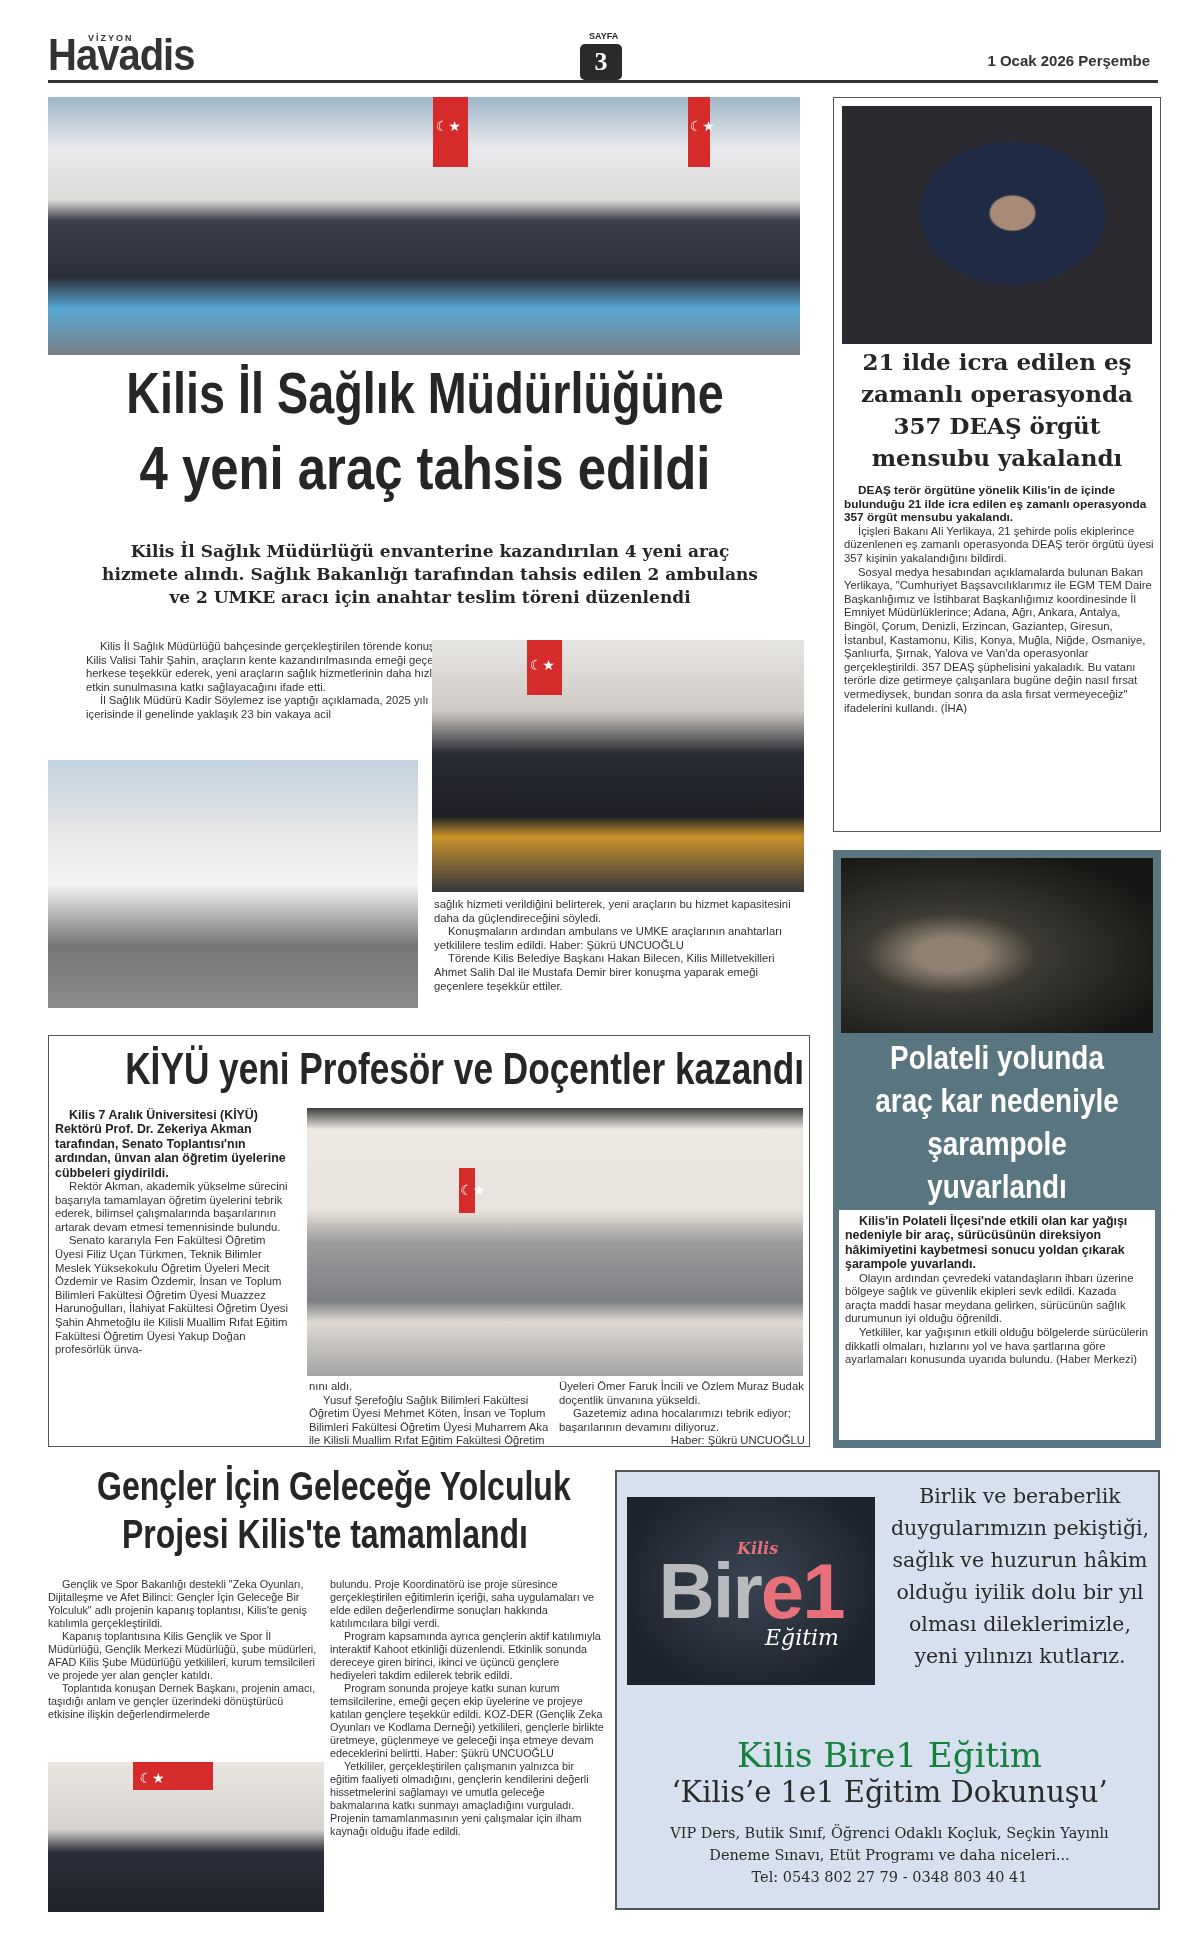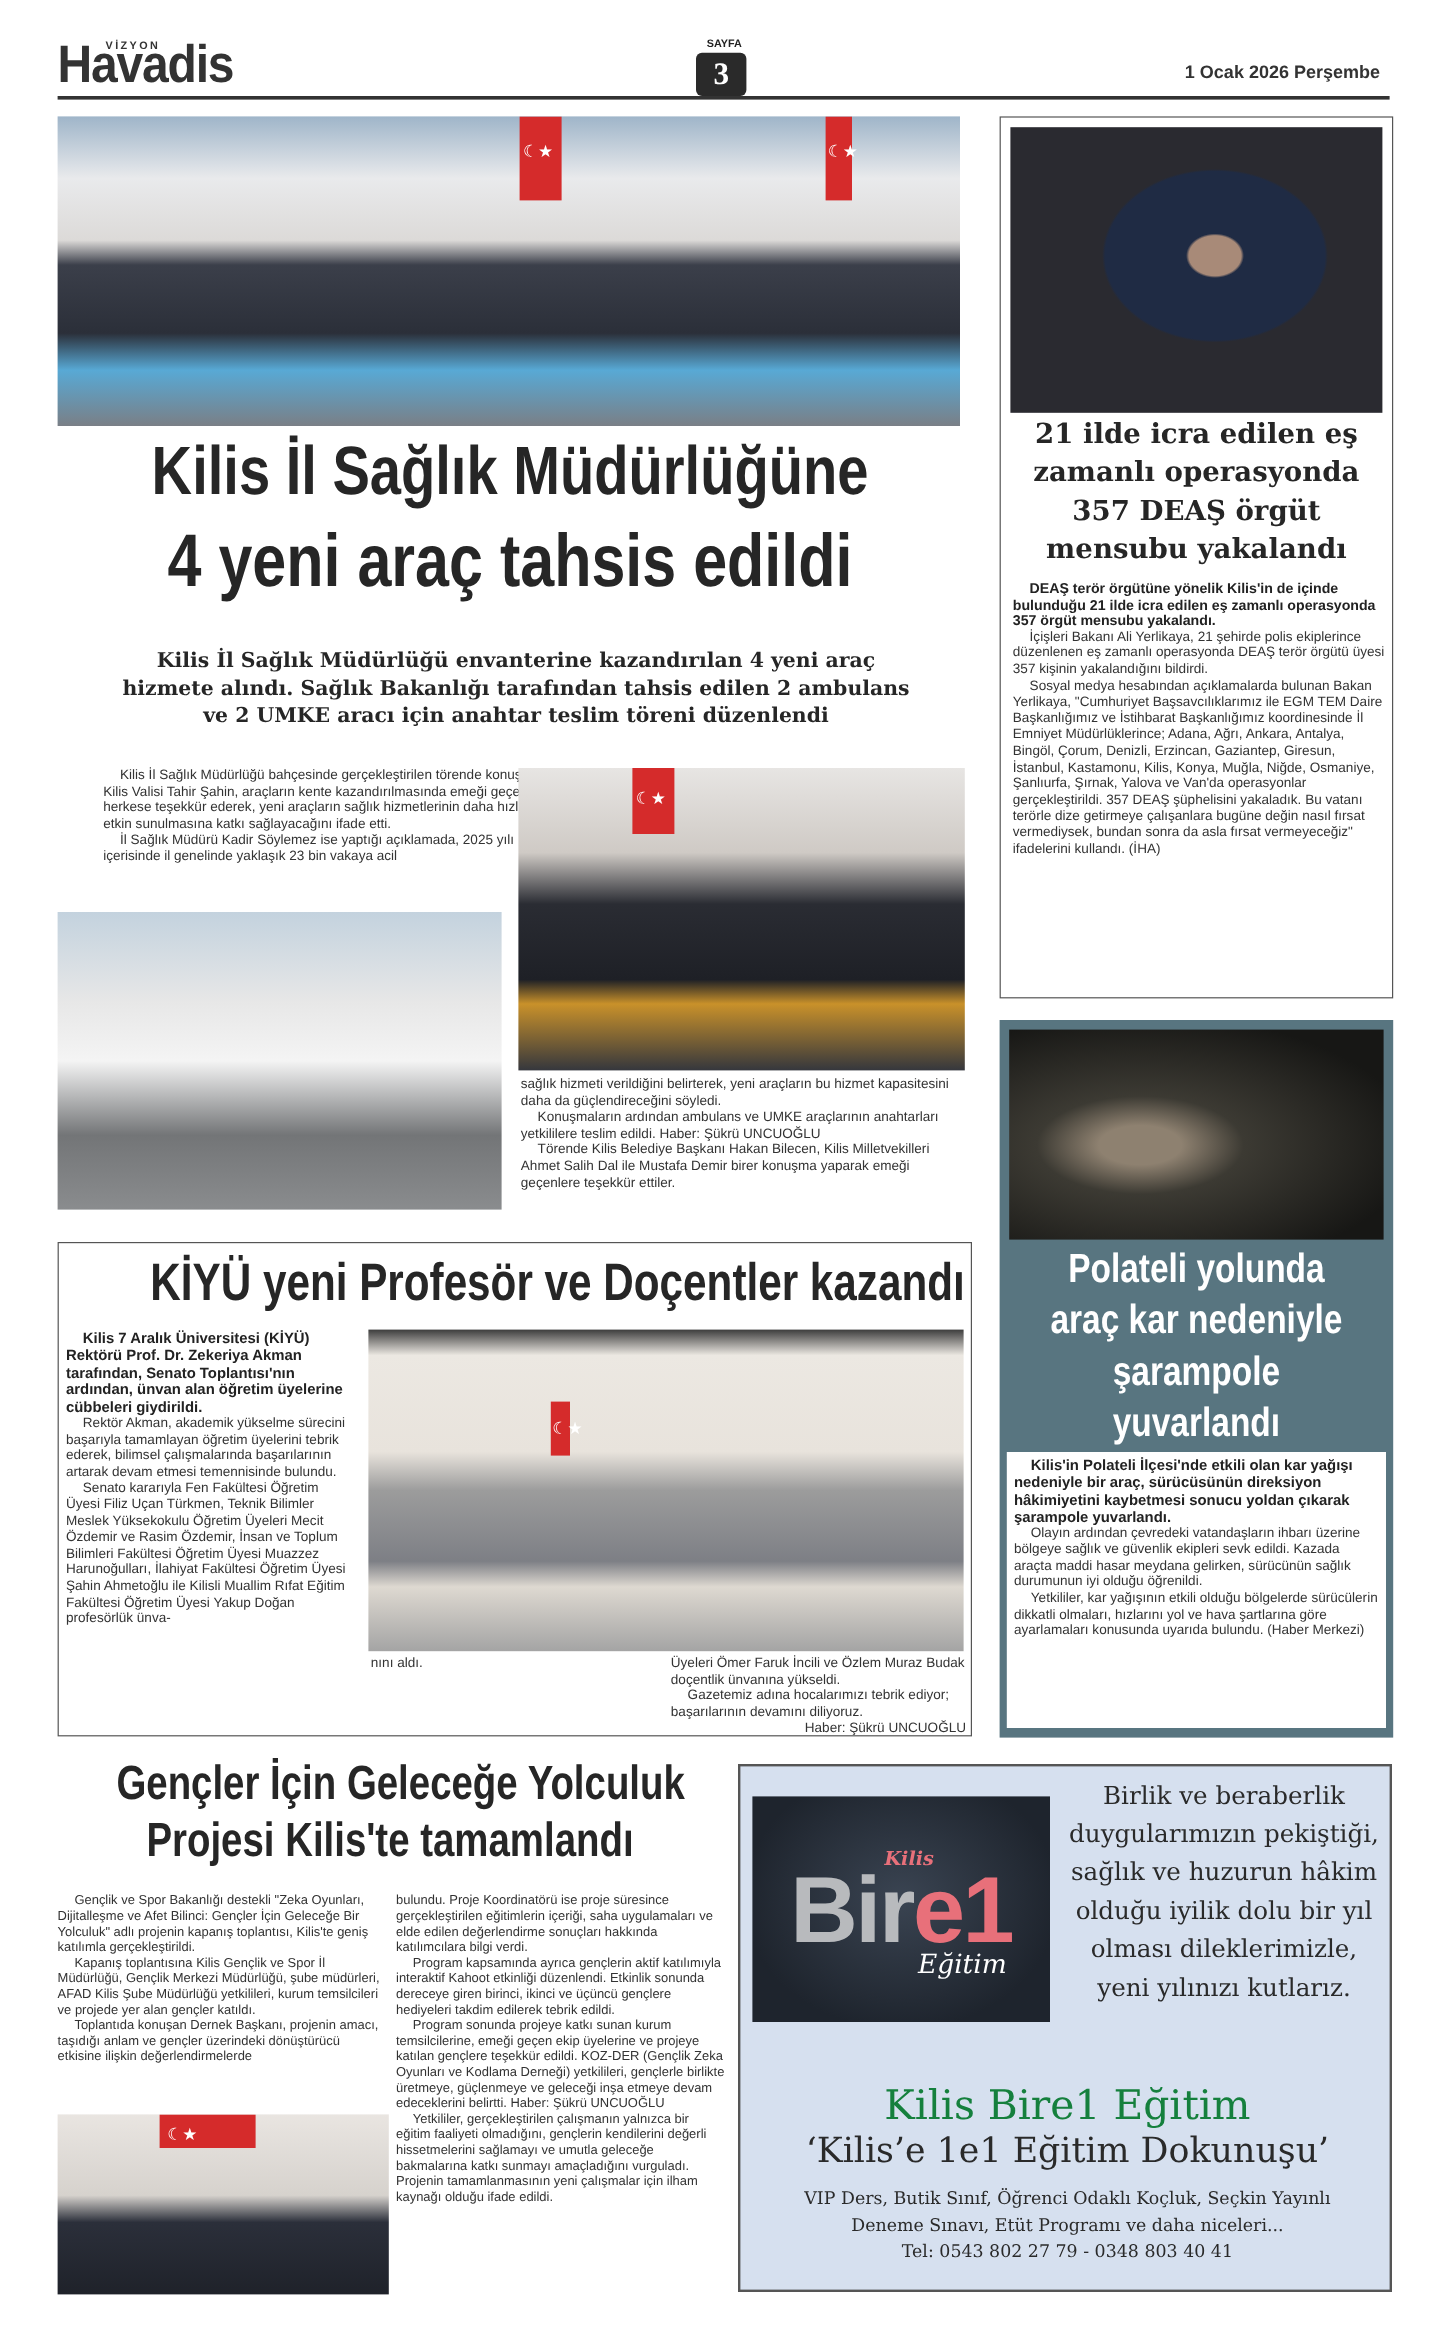--- a/index.html
+++ b/index.html
@@ -112,20 +112,21 @@
   <div class="body-text" style="position:absolute;left:6px;top:72px;width:238px;">
     <p class="bold-lead">Kilis 7 Aralık Üniversitesi (KİYÜ) Rektörü Prof. Dr. Zekeriya Akman tarafından, Senato Toplantısı'nın ardından, ünvan alan öğretim üyelerine cübbeleri giydirildi.</p>
     <p>Rektör Akman, akademik yükselme sürecini başarıyla tamamlayan öğretim üyelerini tebrik ederek, bilimsel çalışmalarında başarılarının artarak devam etmesi temennisinde bulundu.</p>
     <p>Senato kararıyla Fen Fakültesi Öğretim Üyesi Filiz Uçan Türkmen, Teknik Bilimler Meslek Yüksekokulu Öğretim Üyeleri Mecit Özdemir ve Rasim Özdemir, İnsan ve Toplum Bilimleri Fakültesi Öğretim Üyesi Muazzez Harunoğulları, İlahiyat Fakültesi Öğretim Üyesi Şahin Ahmetoğlu ile Kilisli Muallim Rıfat Eğitim Fakültesi Öğretim Üyesi Yakup Doğan profesörlük ünva-</p>
   </div>
   <div class="photo ph-profs" style="position:absolute;left:258px;top:72px;width:496px;height:268px;">
     <div class="flag" style="left:152px;top:60px;width:16px;height:45px;"></div>
   </div>
   <div class="body-text" style="position:absolute;left:260px;top:344px;width:240px;">
     <p style="text-indent:0">nını aldı.</p>
+    <p>Yusuf Şerefoğlu Sağlık Bilimleri Fakültesi Öğretim Üyesi Mehmet Köten, İnsan ve Toplum Bilimleri Fakültesi Öğretim Üyesi Muharrem Aka ile Kilisli Muallim Rıfat Eğitim Fakültesi Öğretim</p>
   </div>
   <div class="body-text" style="position:absolute;left:510px;top:344px;width:246px;">
     <p style="text-indent:0">Üyeleri Ömer Faruk İncili ve Özlem Muraz Budak doçentlik ünvanına yükseldi.</p>
     <p>Gazetemiz adına hocalarımızı tebrik ediyor; başarılarının devamını diliyoruz.</p>
     <p style="text-align:right;">Haber: Şükrü UNCUOĞLU</p>
   </div>
 </div>
 
 <div class="abs" style="left:40px;top:1462px;width:570px;">
   <div class="h-condensed" style="font-size:40px;line-height:48px;transform:scaleX(0.8);">Gençler İçin Geleceğe Yolculuk</div>

